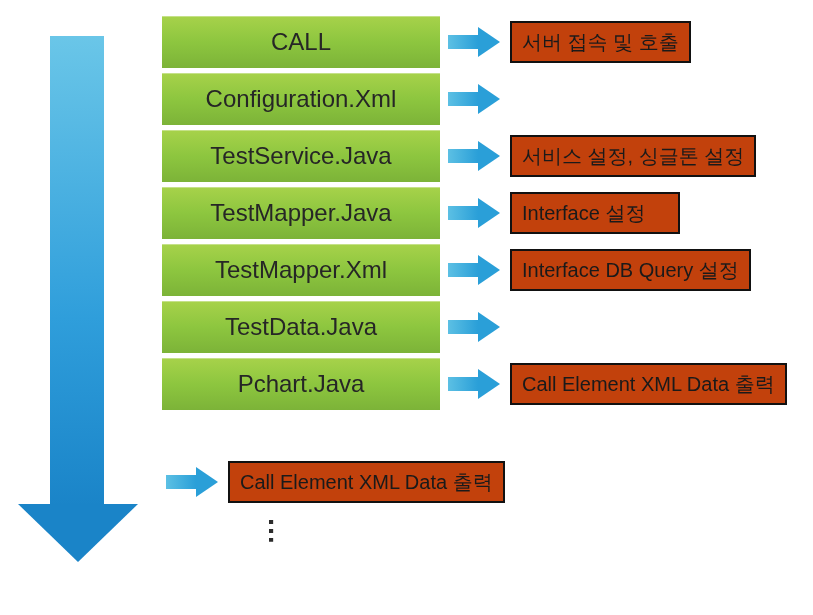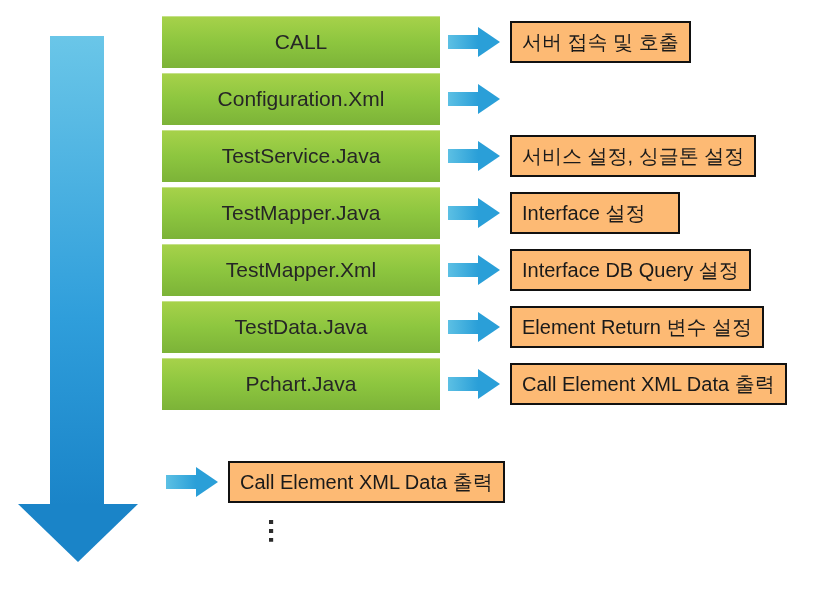--- a/index.html
+++ b/index.html
@@ -60,21 +60,21 @@
   }
   .stage-box {
     width: 282px;
     height: 56px;
     background: linear-gradient(180deg, #a7d24a 0%, #8dc63f 50%, #7cb338 100%);
     border: 2px solid #ffffff;
     display: flex;
     align-items: center;
     justify-content: center;
     color: #262626;
-    font-size: 21px;
+    font-size: 24px;
     font-weight: 400;
     text-align: right;
     padding: 0 6px;
     box-shadow: inset 0 1px 0 rgba(255,255,255,0.35);
   }
   .arrow-icon {
     width: 54px;
     height: 30px;
     margin-left: 6px;
     margin-right: 8px;
@@ -95,21 +95,21 @@
     top: 0;
     width: 0;
     height: 0;
     border-top: 15px solid transparent;
     border-bottom: 15px solid transparent;
     border-left: 22px solid #2a9fd8;
   }
   .desc-box {
     height: 42px;
     border: 2px solid #111;
-    background: #fdba74;
+    background: #c2410c;
     display: flex;
     align-items: center;
     padding: 0 10px;
     font-size: 20px;
     color: #1a1a1a;
     white-space: nowrap;
     min-width: 170px;
   }
   .ellipsis {
     position: absolute;
@@ -178,21 +178,20 @@
       </div>
       <div class="desc-box">Interface DB Query 설정</div>
     </div>
 
     <div class="row">
       <div class="stage-box">TestData.Java</div>
       <div class="arrow-icon">
         <div class="arrow-icon-shaft"></div>
           <div class="arrow-icon-head"></div>
       </div>
-      <div class="desc-box">Element  Return 변수 설정</div>
     </div>
 
 
     <div class="row">
       <div class="stage-box">Pchart.Java</div>
       <div class="arrow-icon">
         <div class="arrow-icon-shaft"></div>
           <div class="arrow-icon-head"></div>
       </div>
       <div class="desc-box">Call Element  XML Data 출력</div>

